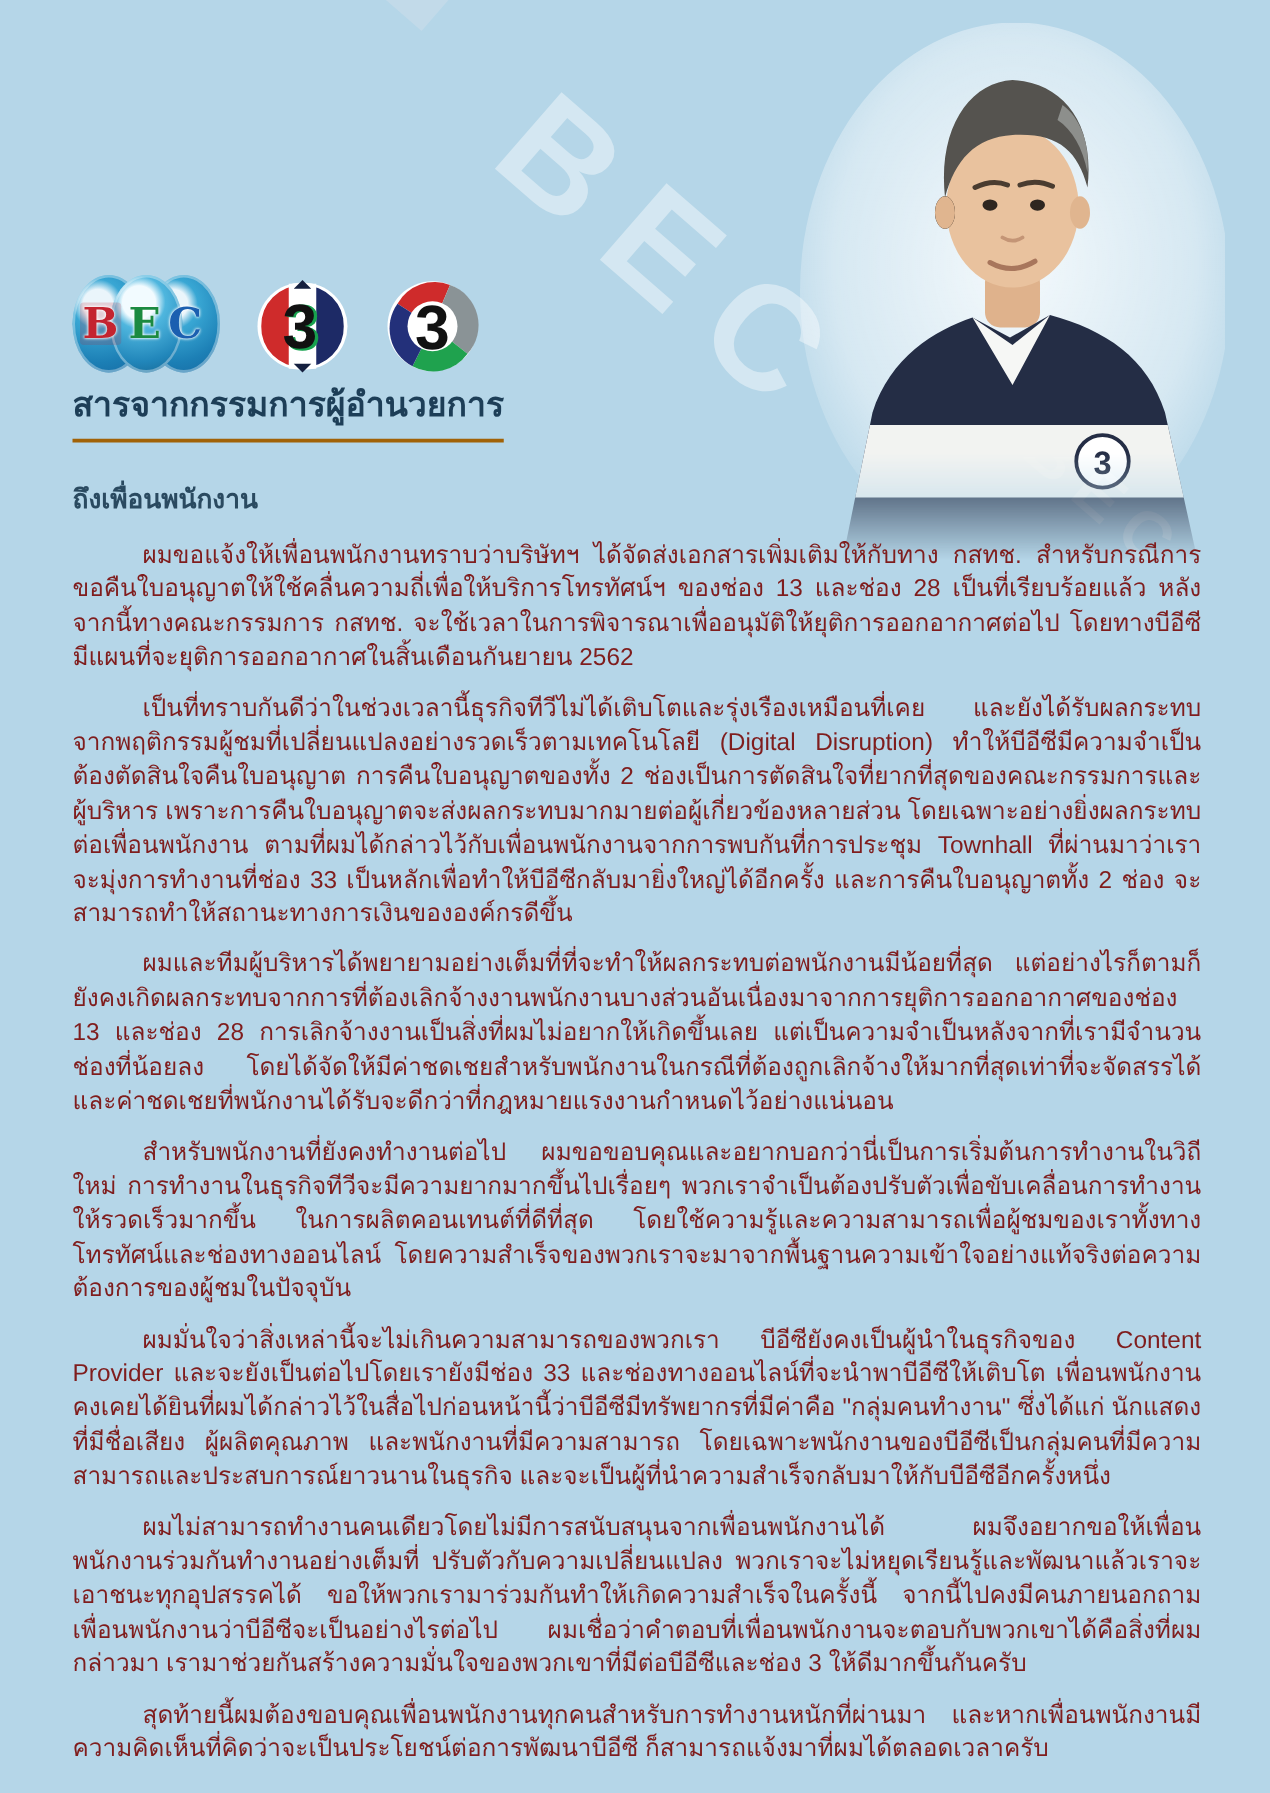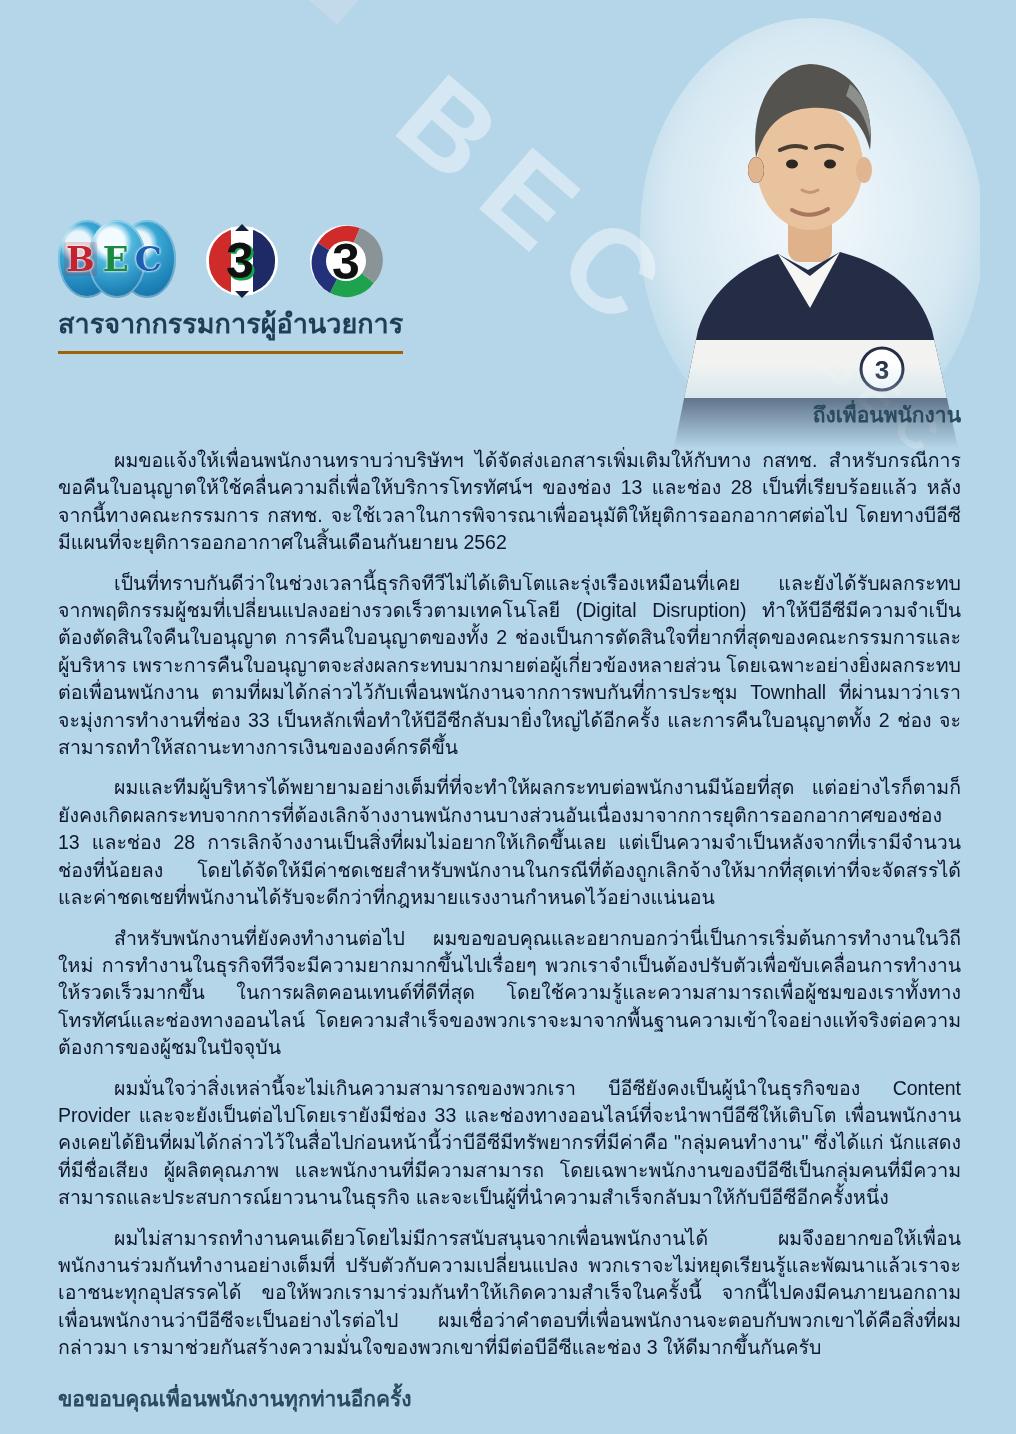--- a/index.html
+++ b/index.html
@@ -47,24 +47,24 @@
   .bec-b{color:#c42430;background:rgba(196,36,48,.18);padding:0 2px;border-radius:3px;}
   .bec-e{color:#1b8a41;}
   .bec-c{color:#1b5fb0;}
   
   .doc-title{
     position:absolute;left:58px;top:302px;
     font-size:27px;font-weight:bold;color:#1d3e57;
     border-bottom:3px solid #a16207;padding-bottom:6px;
   }
   .content{position:absolute;left:58px;top:382px;width:903px;}
-  .salutation{font-size:21px;font-weight:bold;color:#2a4a60;margin:16px 0 16px 0;text-align:right;}
+  .salutation{font-size:21px;font-weight:bold;color:#2a4a60;margin:0 0 16px 0;}
   .para{
     font-size:19.5px;line-height:27.4px;margin:0 0 13px 0;
-    text-align:justify;text-indent:56px;color:#0f172a;
+    text-align:justify;text-indent:56px;color:#7f1d1d;
   }
   .closing{font-size:21px;font-weight:bold;color:#2a4a60;margin:20px 0 6px 0;}
 </style>
 </head>
 <body>
 
 <div class="page">
 
   <svg class="stripes" width="1016" height="1434" viewBox="0 0 1016 1434" aria-hidden="true">
     <g transform="rotate(41 1016 0)">
@@ -163,18 +163,19 @@
 
   <div class="content">
     <p class="salutation">ถึงเพื่อนพนักงาน</p>
 
     <p class="para">ผมขอแจ้งให้เพื่อนพนักงานทราบว่าบริษัทฯ ได้จัดส่งเอกสารเพิ่มเติมให้กับทาง กสทช. สำหรับกรณีการขอคืนใบอนุญาตให้ใช้คลื่นความถี่เพื่อให้บริการโทรทัศน์ฯ ของช่อง 13 และช่อง 28 เป็นที่เรียบร้อยแล้ว หลังจากนี้ทางคณะกรรมการ กสทช. จะใช้เวลาในการพิจารณาเพื่ออนุมัติให้ยุติการออกอากาศต่อไป โดยทางบีอีซีมีแผนที่จะยุติการออกอากาศในสิ้นเดือนกันยายน 2562</p>
     <p class="para">เป็นที่ทราบกันดีว่าในช่วงเวลานี้ธุรกิจทีวีไม่ได้เติบโตและรุ่งเรืองเหมือนที่เคย และยังได้รับผลกระทบจากพฤติกรรมผู้ชมที่เปลี่ยนแปลงอย่างรวดเร็วตามเทคโนโลยี (Digital Disruption) ทำให้บีอีซีมีความจำเป็นต้องตัดสินใจคืนใบอนุญาต การคืนใบอนุญาตของทั้ง 2 ช่องเป็นการตัดสินใจที่ยากที่สุดของคณะกรรมการและผู้บริหาร เพราะการคืนใบอนุญาตจะส่งผลกระทบมากมายต่อผู้เกี่ยวข้องหลายส่วน โดยเฉพาะอย่างยิ่งผลกระทบต่อเพื่อนพนักงาน ตามที่ผมได้กล่าวไว้กับเพื่อนพนักงานจากการพบกันที่การประชุม Townhall ที่ผ่านมาว่าเราจะมุ่งการทำงานที่ช่อง 33 เป็นหลักเพื่อทำให้บีอีซีกลับมายิ่งใหญ่ได้อีกครั้ง และการคืนใบอนุญาตทั้ง 2 ช่อง จะสามารถทำให้สถานะทางการเงินขององค์กรดีขึ้น</p>
     <p class="para">ผมและทีมผู้บริหารได้พยายามอย่างเต็มที่ที่จะทำให้ผลกระทบต่อพนักงานมีน้อยที่สุด แต่อย่างไรก็ตามก็ยังคงเกิดผลกระทบจากการที่ต้องเลิกจ้างงานพนักงานบางส่วนอันเนื่องมาจากการยุติการออกอากาศของช่อง 13 และช่อง 28 การเลิกจ้างงานเป็นสิ่งที่ผมไม่อยากให้เกิดขึ้นเลย แต่เป็นความจำเป็นหลังจากที่เรามีจำนวนช่องที่น้อยลง โดยได้จัดให้มีค่าชดเชยสำหรับพนักงานในกรณีที่ต้องถูกเลิกจ้างให้มากที่สุดเท่าที่จะจัดสรรได้ และค่าชดเชยที่พนักงานได้รับจะดีกว่าที่กฎหมายแรงงานกำหนดไว้อย่างแน่นอน</p>
     <p class="para">สำหรับพนักงานที่ยังคงทำงานต่อไป ผมขอขอบคุณและอยากบอกว่านี่เป็นการเริ่มต้นการทำงานในวิถีใหม่ การทำงานในธุรกิจทีวีจะมีความยากมากขึ้นไปเรื่อยๆ พวกเราจำเป็นต้องปรับตัวเพื่อขับเคลื่อนการทำงานให้รวดเร็วมากขึ้น ในการผลิตคอนเทนต์ที่ดีที่สุด โดยใช้ความรู้และความสามารถเพื่อผู้ชมของเราทั้งทางโทรทัศน์และช่องทางออนไลน์ โดยความสำเร็จของพวกเราจะมาจากพื้นฐานความเข้าใจอย่างแท้จริงต่อความต้องการของผู้ชมในปัจจุบัน</p>
     <p class="para">ผมมั่นใจว่าสิ่งเหล่านี้จะไม่เกินความสามารถของพวกเรา บีอีซียังคงเป็นผู้นำในธุรกิจของ Content Provider และจะยังเป็นต่อไปโดยเรายังมีช่อง 33 และช่องทางออนไลน์ที่จะนำพาบีอีซีให้เติบโต เพื่อนพนักงานคงเคยได้ยินที่ผมได้กล่าวไว้ในสื่อไปก่อนหน้านี้ว่าบีอีซีมีทรัพยากรที่มีค่าคือ "กลุ่มคนทำงาน" ซึ่งได้แก่ นักแสดงที่มีชื่อเสียง ผู้ผลิตคุณภาพ และพนักงานที่มีความสามารถ โดยเฉพาะพนักงานของบีอีซีเป็นกลุ่มคนที่มีความสามารถและประสบการณ์ยาวนานในธุรกิจ และจะเป็นผู้ที่นำความสำเร็จกลับมาให้กับบีอีซีอีกครั้งหนึ่ง</p>
     <p class="para">ผมไม่สามารถทำงานคนเดียวโดยไม่มีการสนับสนุนจากเพื่อนพนักงานได้ ผมจึงอยากขอให้เพื่อนพนักงานร่วมกันทำงานอย่างเต็มที่ ปรับตัวกับความเปลี่ยนแปลง พวกเราจะไม่หยุดเรียนรู้และพัฒนาแล้วเราจะเอาชนะทุกอุปสรรคได้ ขอให้พวกเรามาร่วมกันทำให้เกิดความสำเร็จในครั้งนี้ จากนี้ไปคงมีคนภายนอกถามเพื่อนพนักงานว่าบีอีซีจะเป็นอย่างไรต่อไป ผมเชื่อว่าคำตอบที่เพื่อนพนักงานจะตอบกับพวกเขาได้คือสิ่งที่ผมกล่าวมา เรามาช่วยกันสร้างความมั่นใจของพวกเขาที่มีต่อบีอีซีและช่อง 3 ให้ดีมากขึ้นกันครับ</p>
+    <p class="para">สุดท้ายนี้ผมต้องขอบคุณเพื่อนพนักงานทุกคนสำหรับการทำงานหนักที่ผ่านมา และหากเพื่อนพนักงานมีความคิดเห็นที่คิดว่าจะเป็นประโยชน์ต่อการพัฒนาบีอีซี ก็สามารถแจ้งมาที่ผมได้ตลอดเวลาครับ</p>
 
     <p class="closing">ขอขอบคุณเพื่อนพนักงานทุกท่านอีกครั้ง</p>
 
   </div>
 
 </div>
 
 </body></html>

